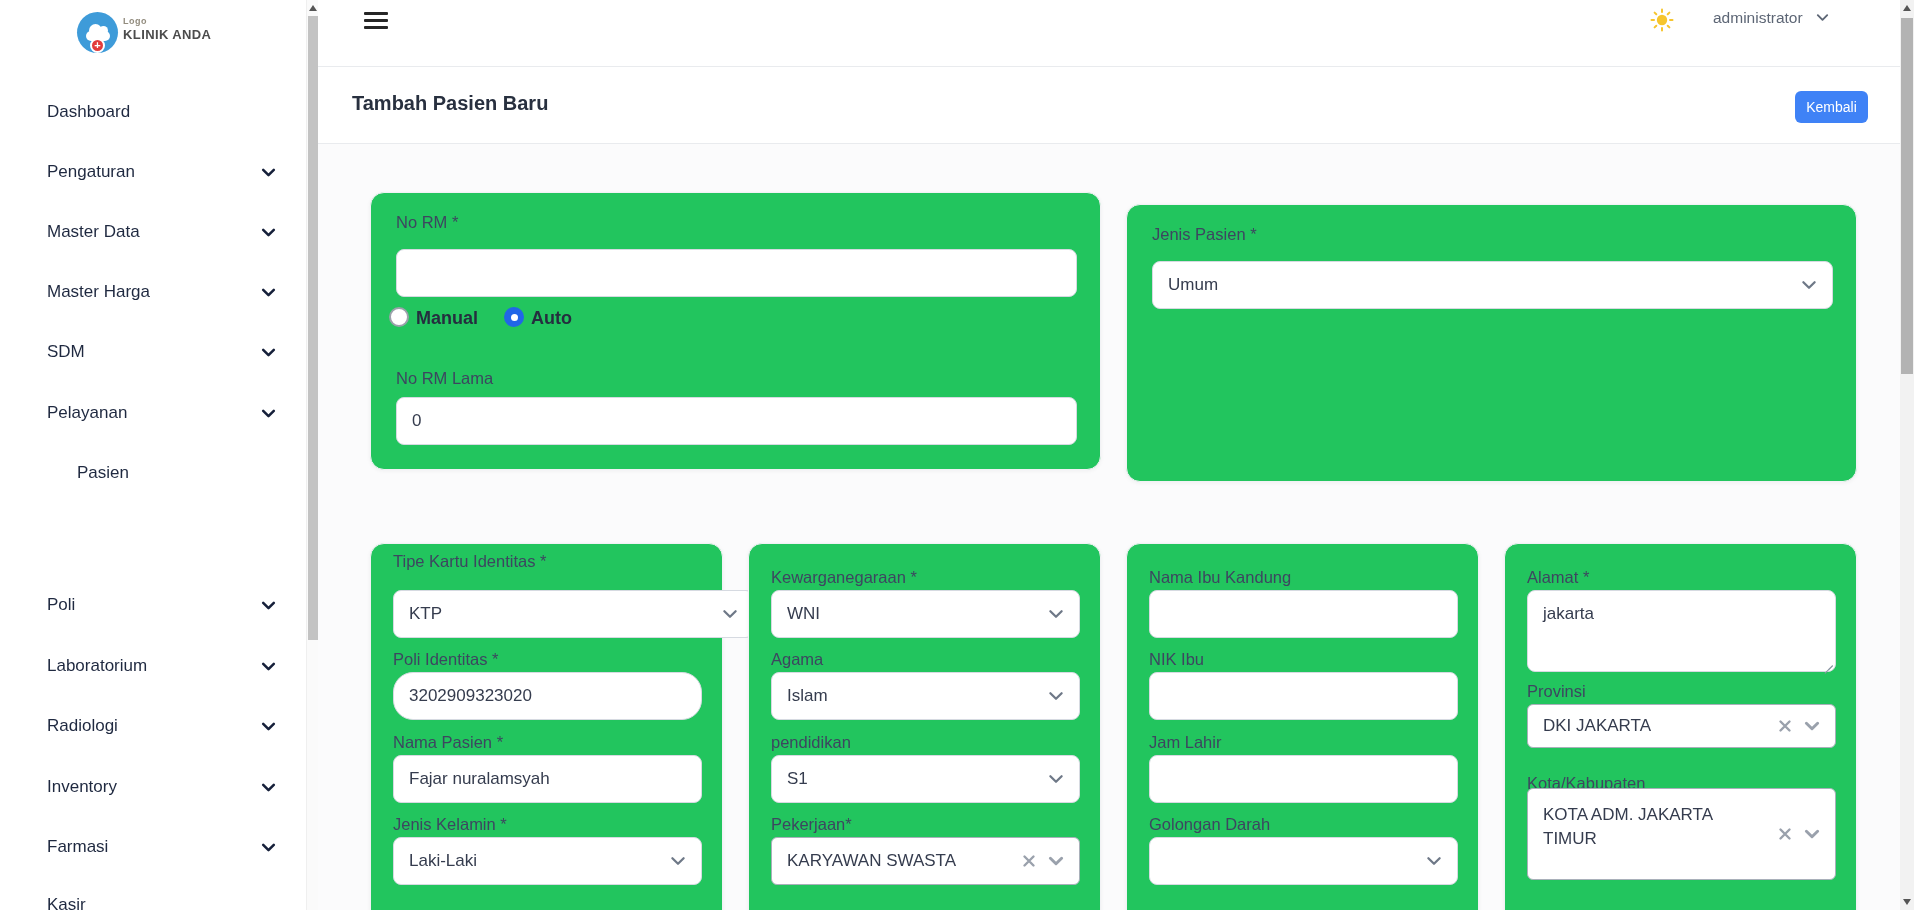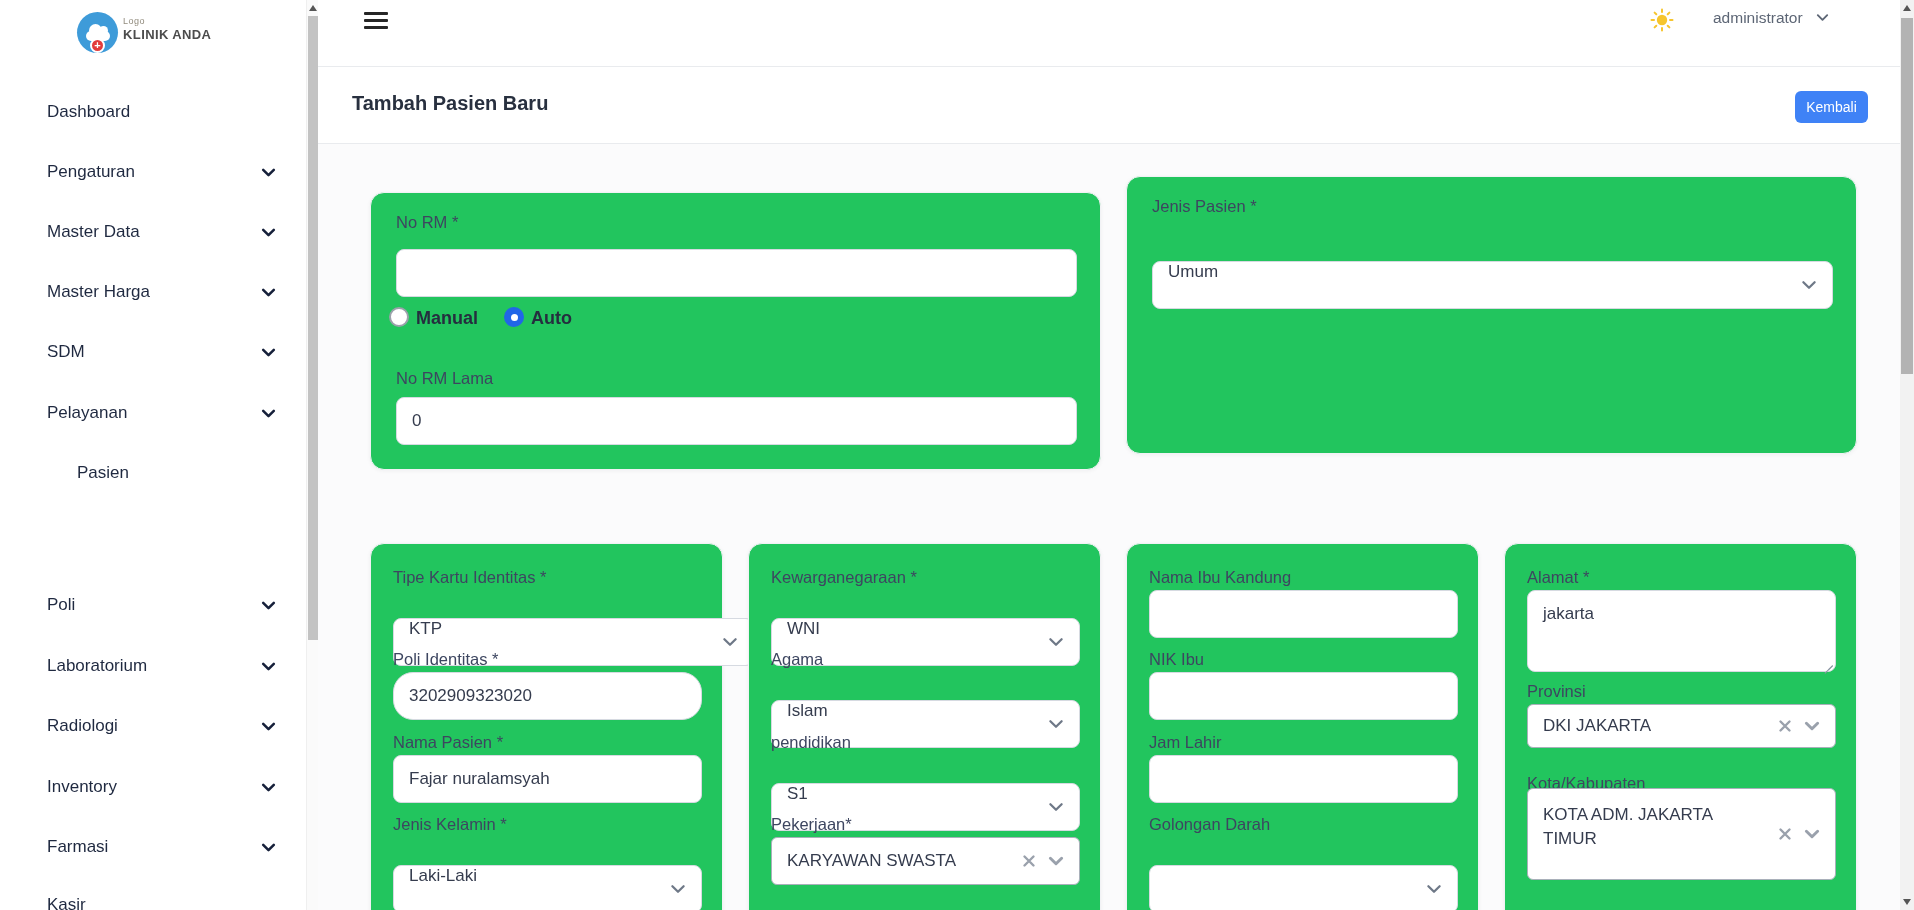--- a/index.html
+++ b/index.html
@@ -8,21 +8,21 @@
   #app { position:relative; width:1914px; height:910px; overflow:hidden; background:#fbfbfc; }
 
   
   .sidebar { position:absolute; left:0; top:0; width:306px; height:910px; background:#fff; }
   .logo-wrap { position:absolute; left:77px; top:12px; width:210px; height:42px; }
   .logo-circle { position:absolute; left:0; top:0; width:41px; height:41px; border-radius:50%; background:#3e9bd9; }
   .cloud { position:absolute; left:9px; top:19px; width:24px; height:10px; background:#fff; border-radius:10px; }
   .cloud::before { content:""; position:absolute; left:3px; top:-7px; width:13px; height:13px; background:#fff; border-radius:50%; }
   .cloud::after { content:""; position:absolute; right:2px; top:-5px; width:9px; height:9px; background:#fff; border-radius:50%; }
   .cross-badge { position:absolute; left:13px; top:26px; width:15px; height:15px; border-radius:50%; background:#e23b3b; border:2px solid #fff; color:#fff; font-size:11px; font-weight:bold; line-height:11px; text-align:center; }
-  .logo-small { position:absolute; left:46px; top:4px; font-size:9px; color:#928c7e; font-weight:normal; letter-spacing:.5px; }
+  .logo-small { position:absolute; left:46px; top:4px; font-size:9px; color:#928c7e; font-weight:bold; letter-spacing:.5px; }
   .logo-title { position:absolute; left:46px; top:15px; font-size:13px; color:#4c4c4c; font-weight:800; letter-spacing:.4px; }
   .side-item { position:absolute; left:0; width:306px; height:24px; cursor:pointer; }
   .side-label { position:absolute; left:47px; top:0; font-size:17px; line-height:24px; font-weight:500; color:#1f2940; }
   .side-item.sub .side-label { left:77px; }
   .side-chev { position:absolute; left:260px; top:4px; width:17px; height:17px; color:#16203a; }
   .side-chev svg, .sel-chev svg, .user-chev svg, .x-icon svg { display:block; width:100%; height:100%; }
 
   
   .v-scroll { position:absolute; top:0; height:910px; }
   .sb-side { left:306px; width:12px; background:#fafafa; border-left:1px solid #efefef; }
@@ -44,32 +44,32 @@
   .user-menu { position:absolute; left:1395px; top:6px; height:24px; cursor:pointer; }
   .user-name { font-size:15.5px; color:#5d6675; line-height:24px; display:inline-block; }
   .user-chev { display:inline-block; width:15px; height:15px; color:#5d6675; vertical-align:-2px; margin-left:12px; }
   .titlebar { position:absolute; left:0; top:66px; width:1582px; height:78px; background:#fff; border-top:1px solid #e9ebee; border-bottom:1px solid #e9ebee; }
   .page-title { position:absolute; left:34px; top:25px; font-size:20px; font-weight:700; color:#28303f; }
   .btn-back { position:absolute; left:1477px; top:24px; width:73px; height:32px; background:#3f82f6; color:#fff; font-size:14px; border:none; border-radius:6px; cursor:pointer; font-family:inherit; }
 
   
   .card { position:absolute; background:#22c55e; border:1px solid #f1f2f5; border-radius:14px; box-shadow:0 1px 4px rgba(16,24,40,.05); }
   #card-norm   { left:370px;  top:192px; width:731px; height:278px; }
-  #card-jenis  { left:1126px; top:176px; width:731px; height:278px; }
+  #card-jenis  { left:1126px; top:204px; width:731px; height:278px; }
   #card-col1 { left:370px;  top:543px; width:353px; height:400px; }
   #card-col2 { left:748px;  top:543px; width:353px; height:400px; }
   #card-col3 { left:1126px; top:543px; width:353px; height:400px; }
   #card-col4 { left:1504px; top:543px; width:353px; height:400px; }
 
   .fld-label { position:absolute; font-size:16.5px; color:#3d4660; font-weight:500; }
   .inp, .sel, .sel2, .txta { position:absolute; background:#fff; font-family:inherit; font-size:17px; color:#353c4e; }
   .inp, .sel { border:1px solid #d6dae1; border-radius:8px; height:48px; padding:0 15px; }
   .inp { width:100%; }
   input.inp { outline:none; }
-  .sel { display:flex; align-items:flex-start; cursor:pointer;margin-top:28px; }
+  .sel { display:flex; align-items:center; cursor:pointer; }
   .sel-chev { position:absolute; right:14px; top:50%; transform:translateY(-50%); width:18px; height:18px; color:#6e7887; }
   .sel2 { border:1px solid #a9b0ba; border-radius:6px; cursor:pointer; }
   .sel2 .sel-chev { color:#9aa1ac; }
   .x-icon { position:absolute; right:42px; top:50%; transform:translateY(-50%); width:16px; height:16px; color:#9aa1ac; cursor:pointer; }
   .sel2-text { position:absolute; left:15px; top:50%; transform:translateY(-50%); line-height:24px; }
   .txta { border:1px solid #d6dae1; border-radius:8px; padding:11px 15px; resize:none; line-height:24px; }
   .resize-glyph { position:absolute; width:11px; height:11px; }
   .resize-glyph::before { content:""; position:absolute; right:0; bottom:2px; width:11px; height:0; border-top:1.5px solid #8d96a3; transform:rotate(-45deg); transform-origin:right bottom; }
   .resize-glyph::after { content:""; position:absolute; right:0; bottom:2px; width:6px; height:0; border-top:1.5px solid #8d96a3; transform:rotate(-45deg); transform-origin:right bottom; }
 
@@ -246,21 +246,21 @@
       <span>Umum</span>
       <span class="sel-chev">
           <svg viewBox="0 0 16 16">
             <path d="M3 5.5l5 5 5-5" fill="none" stroke="currentColor" stroke-width="2" stroke-linecap="round" stroke-linejoin="round"></path>
           </svg>
         </span>
     </div>
   </div>
 
   <div class="card" id="card-col1">
-    <div class="fld-label" style="left:22px; top:24px">Tipe Kartu Identitas *</div>
+    <div class="fld-label" style="left:22px; top:8px">Tipe Kartu Identitas *</div>
     <div class="sel" style="left:22px; top:46px; width:361px">
       <span>KTP</span>
       <span class="sel-chev">
           <svg viewBox="0 0 16 16">
             <path d="M3 5.5l5 5 5-5" fill="none" stroke="currentColor" stroke-width="2" stroke-linecap="round" stroke-linejoin="round"></path>
           </svg>
         </span>
     </div>
     <div class="fld-label" style="left:22px; top:106px">Poli Identitas *</div>
     <input class="inp" style="left: 22px; top: 128px; width: 309px; border-radius: 20px;" value="3202909323020">

